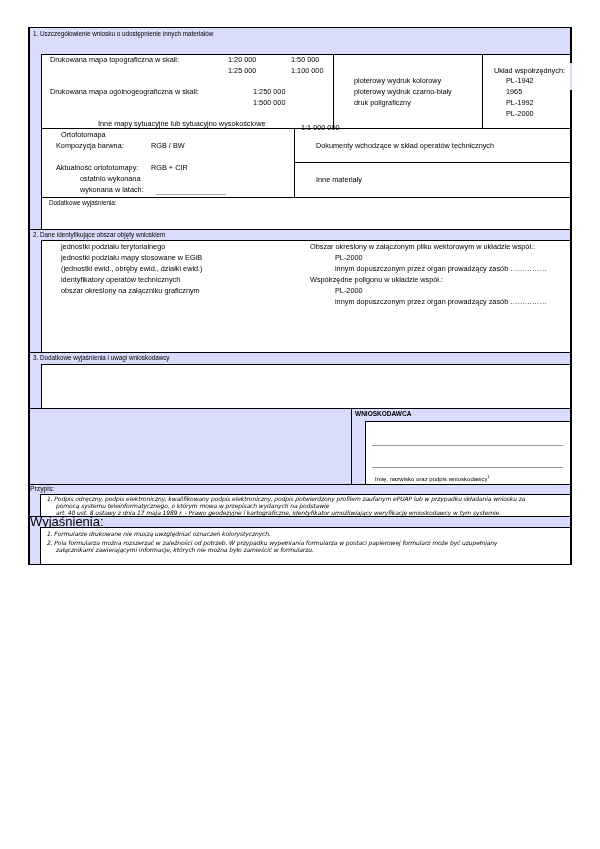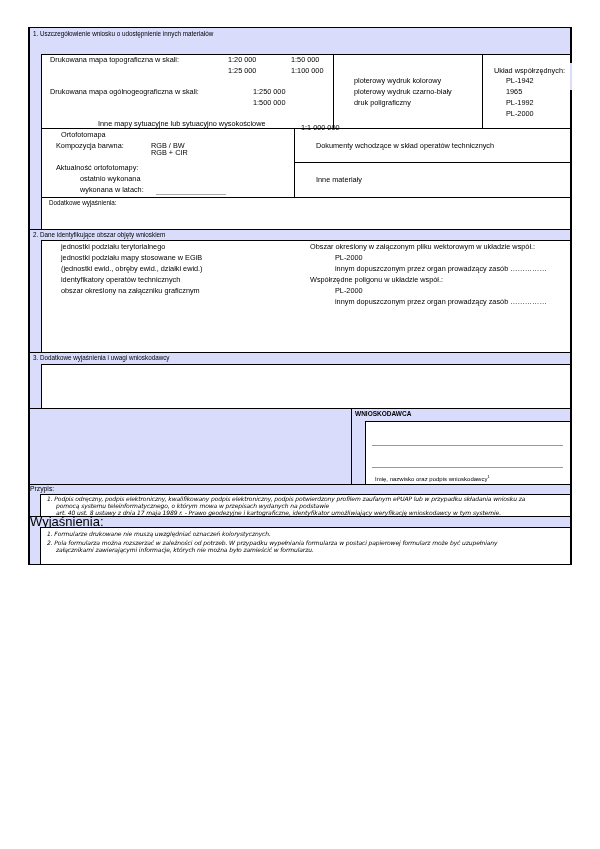--- a/index.html
+++ b/index.html
@@ -55,21 +55,21 @@
 
 <div class="t" style="left:494px; top:66px;">Układ współrzędnych:</div>
 <div class="t" style="left:506px; top:76px;">PL-1942</div>
 <div class="t" style="left:506px; top:87px;">1965</div>
 <div class="t" style="left:506px; top:98px;">PL-1992</div>
 <div class="t" style="left:506px; top:109px;">PL-2000</div>
 
 <div class="t" style="left:61px; top:130px;">Ortofotomapa</div>
 <div class="t" style="left:56px; top:141px;">Kompozycja barwna:</div>
 <div class="t" style="left:151px; top:141px;">RGB / BW</div>
-<div class="t" style="left:151px; top:148px;">RGB + CIR</div>
+<div class="t" style="left:151px; top:163px;">RGB + CIR</div>
 <div class="t" style="left:56px; top:163px;">Aktualność ortofotomapy:</div>
 <div class="t" style="left:80px; top:174px;">ostatnio wykonana</div>
 <div class="t" style="left:80px; top:185px;">wykonana w latach:</div>
 <div class="abs" style="left:156px; top:185px; width:70px; height:9px; border-bottom:1px solid #aaa; font-size:7px;"></div>
 
 <div class="t" style="left:316px; top:141px;">Dokumenty wchodzące w skład operatów technicznych</div>
 <div class="t" style="left:316px; top:175px;">Inne materiały</div>
 
 <div class="ts" style="left:49px; top:199px;">Dodatkowe wyjaśnienia:</div>
 <div class="abs" style="left:48px; top:208px; width:520px; height:20px; font-size:7px;"></div>

